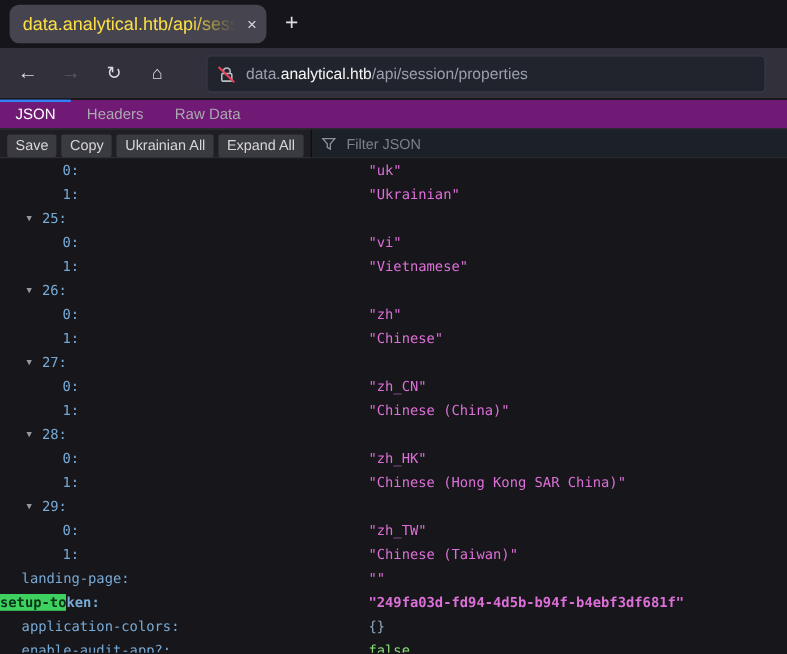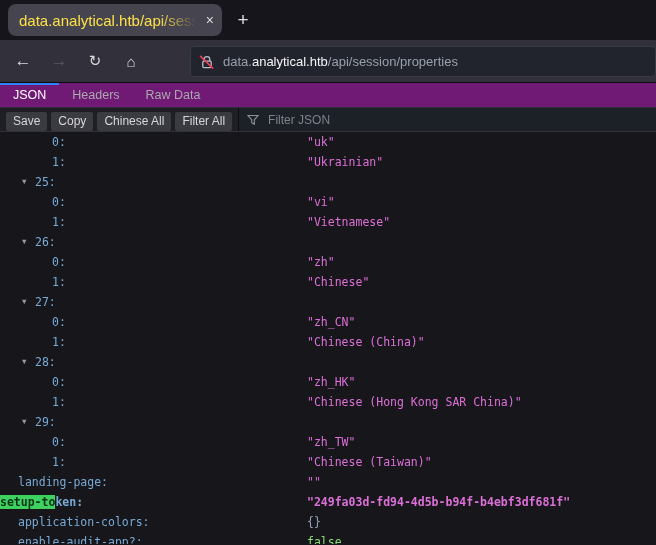--- a/index.html
+++ b/index.html
@@ -19,21 +19,21 @@
     display: flex; align-items: center; justify-content: center; color: #dcdce1;
     font-size: 19px; font-weight: 300; }
 
   
   .navbar { position: relative; height: 43px; background: #32313b; border-bottom: 1px solid #0b0b0d;
     display: flex; align-items: center; padding-left: 8px; }
   .nav-btn { width: 30px; height: 30px; display: flex; align-items: center; justify-content: center;
     color: #dadade; font-size: 17px; margin-right: 6px; }
   .nav-btn.disabled { color: #5a5963; }
   .nav-btn.small { font-size: 15px; }
-  .urlbar { position: absolute; left: 190px; top: 6px; width: 466px; height: 31px;
+  .urlbar { position: absolute; left: 172px; top: 6px; width: 466px; height: 31px;
     background: #21242d; border: 1px solid #363a44; border-radius: 4px;
     display: flex; align-items: center; padding: 0 8px; }
   .url-text { margin-left: 8px; font-size: 13px; color: #9aa0ab; white-space: nowrap; }
   .url-host { color: #f4f5f7; }
 
   
   .viewer-tabs { height: 24px; background: #701a75; display: flex; }
   .vtab { height: 24px; line-height: 24px; padding: 0 13px; font-size: 12.5px; color: #a9a9ae; position: relative; }
   .vtab.active { color: #ffffff; }
   .vtab.active::before { content: ""; position: absolute; top: 0; left: 0; right: 0; height: 2px; background: #2f82f7; }
@@ -109,22 +109,22 @@
       <span>Headers</span>
     </div>
     <div class="vtab">
       <span>Raw Data</span>
     </div>
   </div>
 
   <div class="viewer-toolbar">
     <div class="tb-btn">Save</div>
     <div class="tb-btn">Copy</div>
-    <div class="tb-btn">Chinese All</div>
-    <div class="tb-btn">Filter All</div>
+    <div class="tb-btn">Ukrainian All</div>
+    <div class="tb-btn">Expand All</div>
     <div class="filter-region">
       <span style="display:flex;">
         <svg width="12" height="12" viewBox="0 0 12 12">
           <path d="M1 1.5 H11 L7.3 5.8 V10.3 L4.7 8.8 V5.8 Z" fill="none" stroke="#8b929c" stroke-width="1.1"></path>
         </svg>
       </span>
       <input class="filter-input" type="text" placeholder="Filter JSON" style="">
     </div>
   </div>
 

